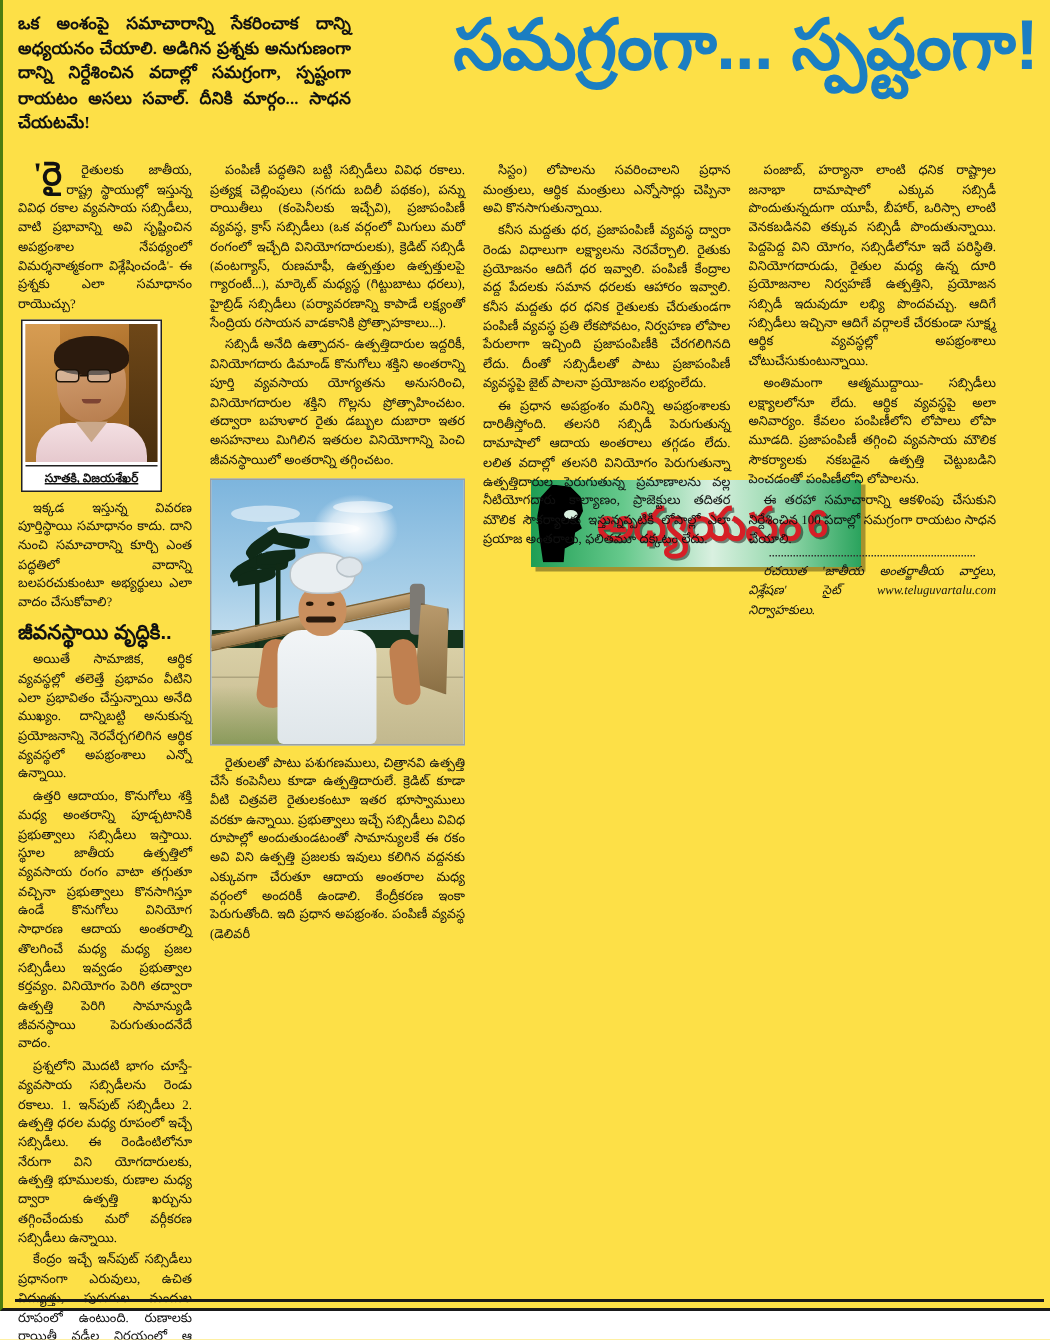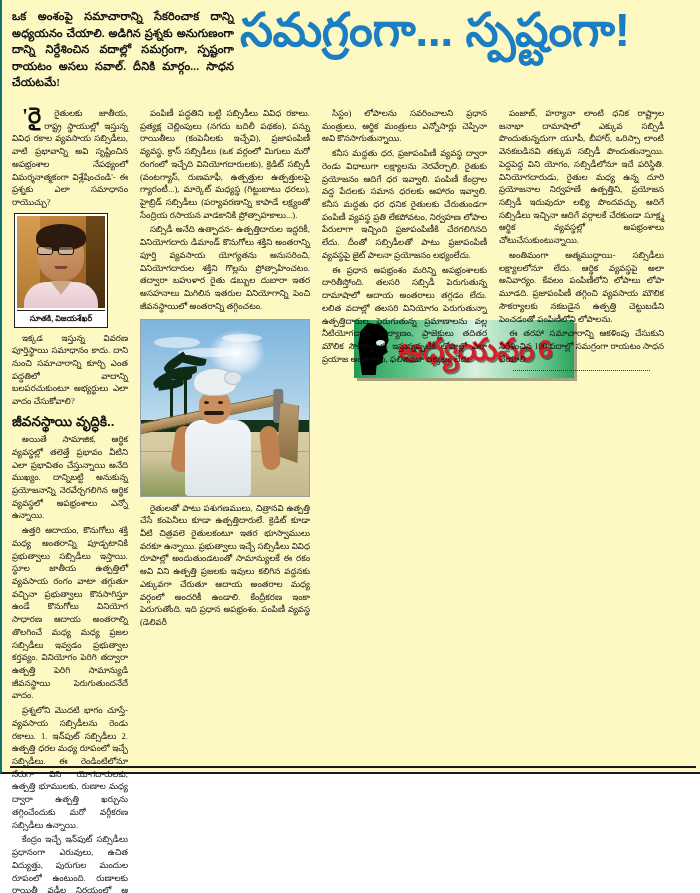--- a/index.html
+++ b/index.html
@@ -8,26 +8,26 @@
     width: 700px;
     height: 893px;
     background: #ffffff;
     font-family: "Liberation Serif", "DejaVu Serif", serif;
     overflow: hidden;
     position: relative;
   }
 
   .page {
     width: 700px;
-    height: 774px;
+    height: 874px;
     position: relative;
     padding: 6px 8px 6px 10px;
-    border-left: 2px solid #0f766e;
+    border-left: 2px solid #4d7c0f;
     border-bottom: 2px solid #1a1a1a;
-    background: #fef9c3;
+    background: #fde047;
   }
 
   
   .topband {
     display: flex;
     align-items: flex-start;
     height: 96px;
     gap: 6px;
   }
 
@@ -39,21 +39,21 @@
     color: #111;
     text-align: justify;
     letter-spacing: 0.1px;
     padding-top: 2px;
   }
 
   .headline-wrap {
     flex: 1;
     display: flex;
     align-items: flex-start;
-    justify-content: flex-start;
+    justify-content: flex-end;
     padding-top: 0px;
   }
 
   .headline {
     color: #1b7ec2;
     font-size: 47px;
     font-weight: bold;
     line-height: 1.02;
     letter-spacing: -0.5px;
     white-space: nowrap;
@@ -142,20 +142,21 @@
      width:22px; height:14px; background:#caa88a; clip-path: polygon(0 0,100% 0,50% 100%); }
   .photo-caption {
     font-size: 8px;
     font-weight: bold;
     text-align: center;
     padding: 2px 0 0 0;
     color: #111;
     border-top: 1px solid #222;
     margin-top: 2px;
     white-space: nowrap;
+    text-decoration: underline;
   }
 
   
   .subhead {
     font-size: 13.5px;
     font-weight: bold;
     color: #111;
     margin: 6px 0 3px 0;
     line-height: 1.2;
     text-indent: 0;
@@ -385,18 +386,19 @@
       <p>సిస్టం) లోపాలను సవరించాలని ప్రధాన మంత్రులు, ఆర్థిక మంత్రులు ఎన్నోసార్లు చెప్పినా అవి కొనసాగుతున్నాయి.</p>
       <p>కనీస మద్దతు ధర, ప్రజాపంపిణీ వ్యవస్థ ద్వారా రెండు విధాలుగా లక్ష్యాలను నెరవేర్చాలి. రైతుకు ప్రయోజనం ఆదిగే ధర ఇవ్వాలి. పంపిణీ కేంద్రాల వద్ద పేదలకు సమాన ధరలకు ఆహారం ఇవ్వాలి. కనీస మద్దతు ధర ధనిక రైతులకు చేరుతుండగా పంపిణీ వ్యవస్థ ప్రతి లేకపోవటం, నిర్వహణ లోపాల పేరులాగా ఇచ్చింది ప్రజాపంపిణీకి చేరగలిగినది లేదు. దీంతో సబ్సిడీలతో పాటు ప్రజాపంపిణీ వ్యవస్థపై జైట్ పాలనా ప్రయోజనం లభ్యంలేదు.</p>
       <p>ఈ ప్రధాన అపభ్రంశం మరిన్ని అపభ్రంశాలకు దారితీస్తోంది. తలసరి సబ్సిడీ పెరుగుతున్న దామాషాలో ఆదాయ అంతరాలు తగ్గడం లేదు. లలిత వదాల్లో తలసరి వినియోగం పెరుగుతున్నా ఉత్పత్తిదారుల పెరుగుతున్న ప్రమాణాలను వల్ల నీటియోగదారు కాల్యాణం, ప్రాజెక్టులు తదితర మౌలిక సౌకర్యాలకు ఇస్తున్నప్పటికీ లోపాల్లో ఎలా ప్రయాజ అంతరాలు, ఫలితమూ దక్కటం లేదు.</p>
     </div>
 
     <div class="col c4">
       <p>పంజాబ్, హర్యానా లాంటి ధనిక రాష్ట్రాల జనాభా దామాషాలో ఎక్కువ సబ్సిడీ పొందుతున్నదుగా యూపీ, బీహార్, ఒరిస్సా లాంటి వెనకబడినవి తక్కువ సబ్సిడీ పొందుతున్నాయి. పెద్దపెద్ద విని యోగం, సబ్సిడీలోనూ ఇదే పరిస్థితి. వినియోగదారుడు, రైతుల మధ్య ఉన్న దూరి ప్రయోజనాల నిర్వహణే ఉత్పత్తిని, ప్రయోజన సబ్సిడీ ఇదువుదూ లభ్యి పొందవచ్చు. ఆదిగే సబ్సిడీలు ఇచ్చినా ఆదిగే వర్గాలకే చేరకుండా సూక్ష్మ ఆర్థిక వ్యవస్థల్లో అపభ్రంశాలు చోటుచేసుకుంటున్నాయి.</p>
       <p>అంతిమంగా ఆత్మముద్దాయి- సబ్సిడీలు లక్ష్యాలలోనూ లేదు. ఆర్థిక వ్యవస్థపై అలా అనివార్యం. కేవలం పంపిణీలోని లోపాలు లోపా మూడది. ప్రజాపంపిణీ తగ్గించి వ్యవసాయ మౌలిక సౌకర్యాలకు నకబడైన ఉత్పత్తి చెట్టుబడిని పెంచడంతో పంపిణీలోని లోపాలను.</p>
       <p>ఈ తరహా సమాచారాన్ని ఆకళింపు చేసుకుని నిర్దేశించిన 100 పదాల్లో సమగ్రంగా రాయటం సాధన చేయాలి.</p>
       <div class="dots"></div>
+      <div class="credit">రచయిత 'జాతీయ అంతర్జాతీయ వార్తలు, విశ్లేషణ' సైట్ www.teluguvartalu.com నిర్వాహకులు.</div>
     </div>
 
   </div>
 
   <div class="bottom-rule"></div>
 </div>
 
 </body></html>

